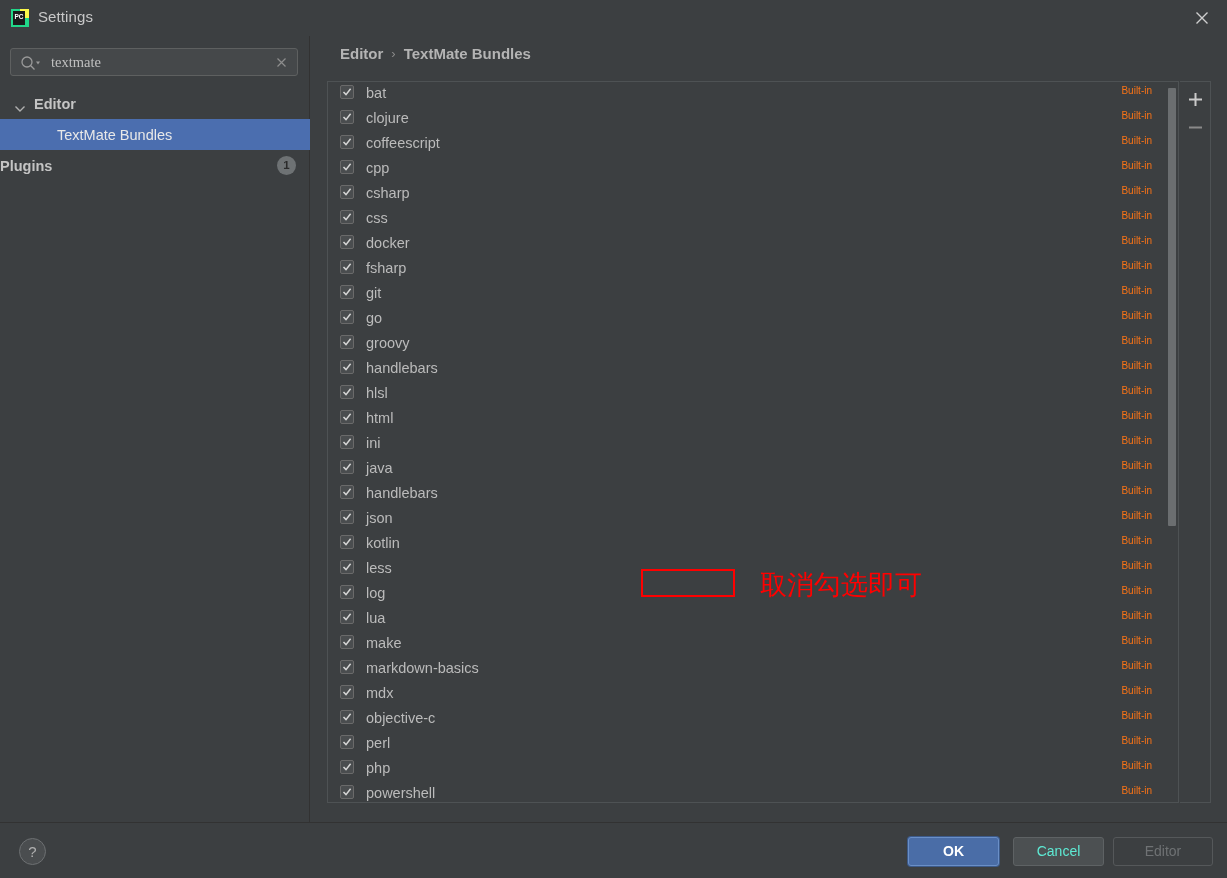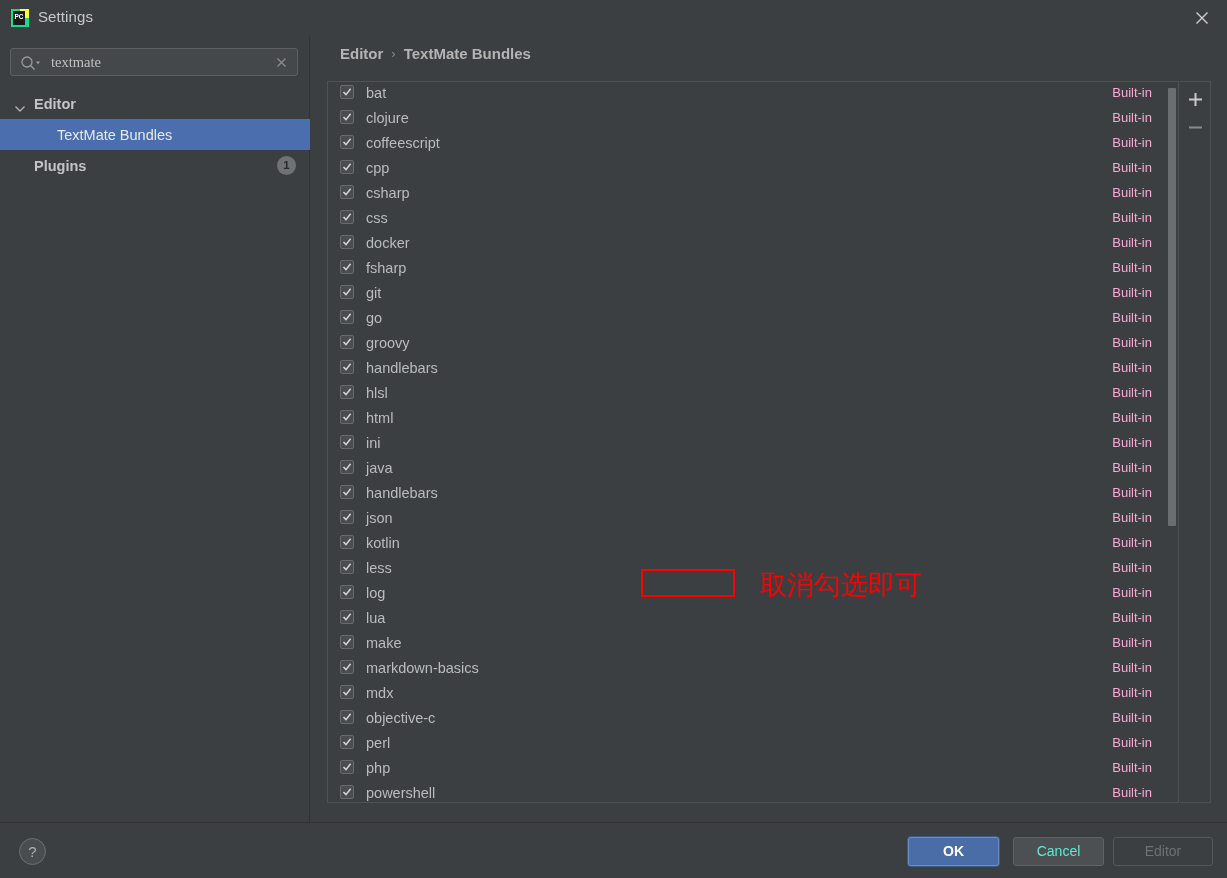--- a/index.html
+++ b/index.html
@@ -110,21 +110,21 @@
     position: absolute;
     left: 14px; top: 11px;
     width: 12px; height: 9px;
   }
   .tree-label {
     font-size: 14.5px;
     color: #bbbbbb;
   }
   .tree-row.lvl0 .tree-label { padding-left: 34px; font-weight: bold; color: #c4c4c4; }
   .tree-row.lvl1 .tree-label { padding-left: 57px; }
-  .tree-row.lvl0b .tree-label { padding-left: 34px; font-weight: bold; color: #c4c4c4; }
+  .tree-row.lvl0b .tree-label { font-weight: bold; color: #c4c4c4; }
 
   .tree-badge {
     position: absolute;
     right: 14px; top: 6px;
     width: 19px; height: 19px;
     border-radius: 50%;
     background: #6e7274;
     color: #2b2b2b;
     font-size: 11.5px;
     line-height: 19px;
@@ -189,22 +189,22 @@
   .cbx svg { position: absolute; left: 1px; top: 1px; }
 
   .row-name {
     margin-left: 12px;
     font-size: 14.5px;
     color: #bbbbbb;
   }
   .row-tag {
     position: absolute;
     right: 28px;
-    font-size: 13px;
-    color: #f9a8d4;
+    font-size: 10px;
+    color: #f97316;
   }
 
   .scroll-track {
     position: absolute;
     right: 1px; top: 1px;
     width: 11px;
     height: 720px;
     background: #3c3f41;
   }
   .scroll-thumb {

